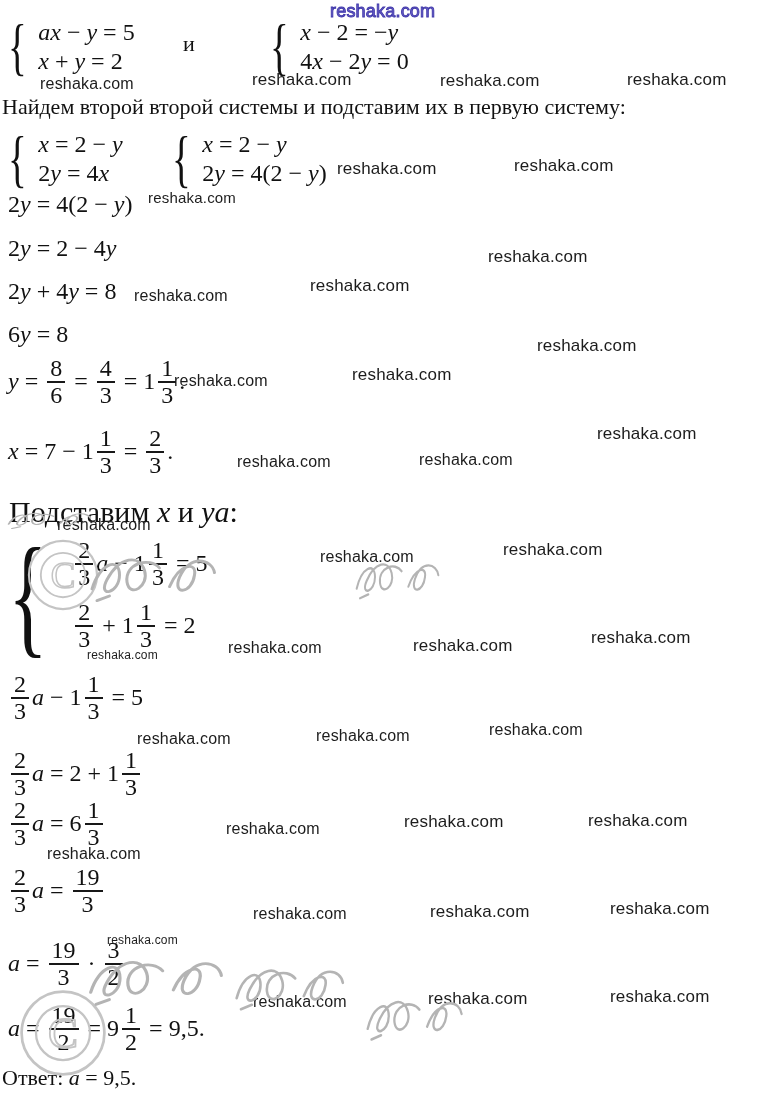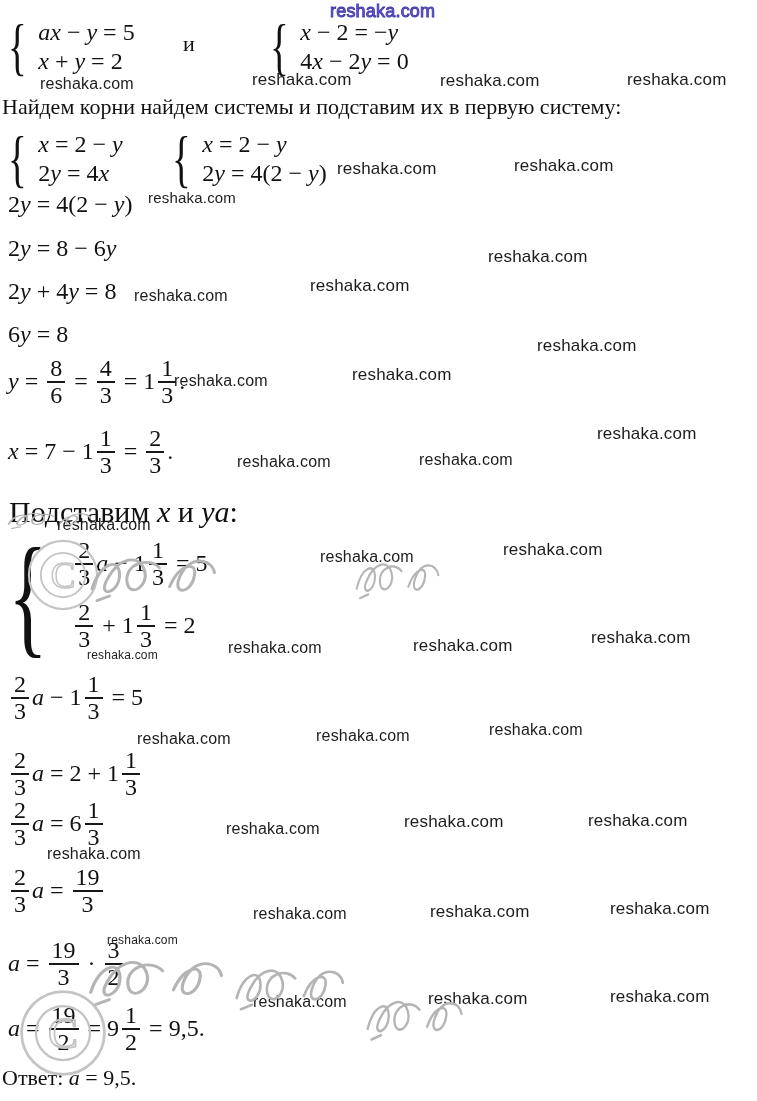--- a/index.html
+++ b/index.html
@@ -35,37 +35,37 @@
       </div>
     </div>
     <div class="math-line" style="left: 183px; top: 32px; font-size: 22px;"><span class="tok">и</span></div>
     <div class="system" style="left: 270px; top: 16px;">
       <span class="brace" style="font-size: 63px;">{</span>
       <div class="sys-rows" style="height: 58px;">
         <div class="sys-row" style="font-size: 24px;"><span class="tok it">x</span><span class="tok"> − 2 = −</span><span class="tok it">y</span></div>
         <div class="sys-row" style="font-size: 24px;"><span class="tok">4</span><span class="tok it">x</span><span class="tok"> − 2</span><span class="tok it">y</span><span class="tok"> = 0</span></div>
       </div>
     </div>
-    <div class="math-line" style="left: 2px; top: 95px; font-size: 22px;"><span class="tok">Найдем корни найдем системы и подставим их в первую систему:</span></div>
+    <div class="math-line" style="left: 2px; top: 95px; font-size: 22px;"><span class="tok">Найдем второй второй системы и подставим их в первую систему:</span></div>
     <div class="system" style="left: 8px; top: 128px;">
       <span class="brace" style="font-size: 63px;">{</span>
       <div class="sys-rows" style="height: 58px;">
         <div class="sys-row" style="font-size: 24px;"><span class="tok it">x</span><span class="tok"> = 2 − </span><span class="tok it">y</span></div>
         <div class="sys-row" style="font-size: 24px;"><span class="tok">2</span><span class="tok it">y</span><span class="tok"> = 4</span><span class="tok it">x</span></div>
       </div>
     </div>
     <div class="system" style="left: 172px; top: 128px;">
       <span class="brace" style="font-size: 63px;">{</span>
       <div class="sys-rows" style="height: 58px;">
         <div class="sys-row" style="font-size: 24px;"><span class="tok it">x</span><span class="tok"> = 2 − </span><span class="tok it">y</span></div>
         <div class="sys-row" style="font-size: 24px;"><span class="tok">2</span><span class="tok it">y</span><span class="tok"> = 4(2 − </span><span class="tok it">y</span><span class="tok">)</span></div>
       </div>
     </div>
     <div class="math-line" style="left: 8px; top: 192px; font-size: 24px;"><span class="tok">2</span><span class="tok it">y</span><span class="tok"> = 4(2 − </span><span class="tok it">y</span><span class="tok">)</span></div>
-    <div class="math-line" style="left: 8px; top: 236px; font-size: 24px;"><span class="tok">2</span><span class="tok it">y</span><span class="tok"> = 8 − 6</span><span class="tok it">y</span></div>
+    <div class="math-line" style="left: 8px; top: 236px; font-size: 24px;"><span class="tok">2</span><span class="tok it">y</span><span class="tok"> = 2 − 4</span><span class="tok it">y</span></div>
     <div class="math-line" style="left: 8px; top: 279px; font-size: 24px;"><span class="tok">2</span><span class="tok it">y</span><span class="tok"> + 4</span><span class="tok it">y</span><span class="tok"> = 8</span></div>
     <div class="math-line" style="left: 8px; top: 322px; font-size: 24px;"><span class="tok">6</span><span class="tok it">y</span><span class="tok"> = 8</span></div>
     <div class="math-line" style="left: 8px; top: 356px; font-size: 24px;"><span class="tok it">y</span><span class="tok"> = </span><span class="frac"><span class="num">8</span><span class="den">6</span></span><span class="tok"> = </span><span class="frac"><span class="num">4</span><span class="den">3</span></span><span class="tok"> = 1</span><span class="frac"><span class="num">1</span><span class="den">3</span></span><span class="tok">.</span></div>
     <div class="math-line" style="left: 8px; top: 426px; font-size: 24px;"><span class="tok it">x</span><span class="tok"> = 7 − 1</span><span class="frac"><span class="num">1</span><span class="den">3</span></span><span class="tok"> = </span><span class="frac"><span class="num">2</span><span class="den">3</span></span><span class="tok">.</span></div>
     <div class="math-line" style="left: 2px; top: 496px; font-size: 30px; margin-left: 7px;"><span class="tok">Подставим </span><span class="tok it">x</span><span class="tok"> и </span><span class="tok it">y</span><span class="tok it">a</span><span class="tok">:</span></div>
     <div class="system" style="left: 8px; top: 528px;">
       <span class="brace" style="font-size: 134px;">{</span>
       <div class="sys-rows" style="height: 124px;">
         <div class="sys-row" style="font-size: 24px;"><span class="frac"><span class="num">2</span><span class="den">3</span></span><span class="tok it">a</span><span class="tok"> − 1</span><span class="frac"><span class="num">1</span><span class="den">3</span></span><span class="tok"> = 5</span></div>
         <div class="sys-row" style="font-size: 24px;"><span class="frac"><span class="num">2</span><span class="den">3</span></span><span class="tok"> + 1</span><span class="frac"><span class="num">1</span><span class="den">3</span></span><span class="tok"> = 2</span></div>

